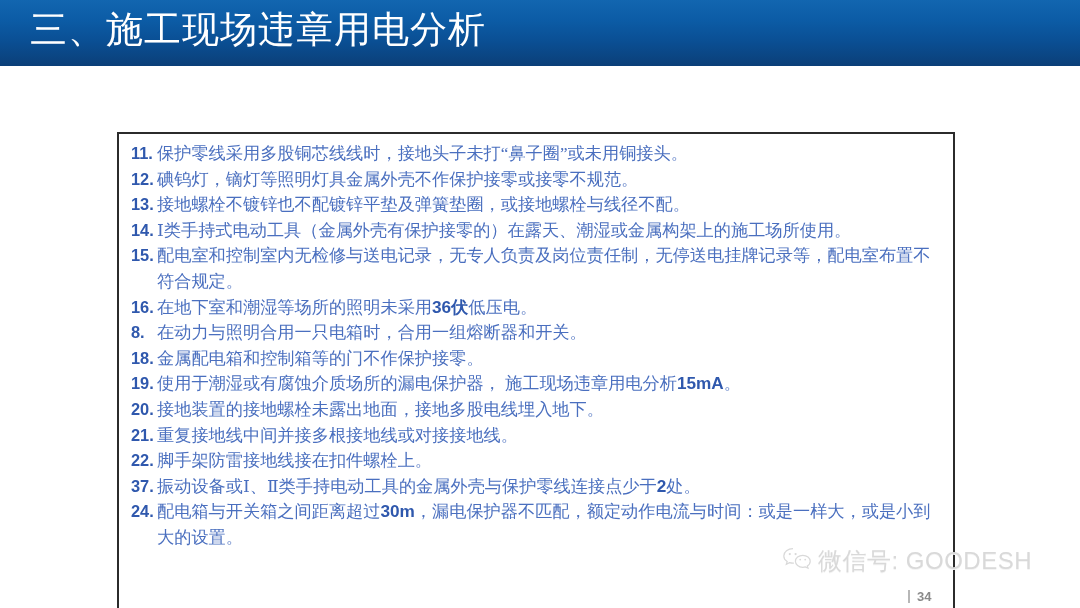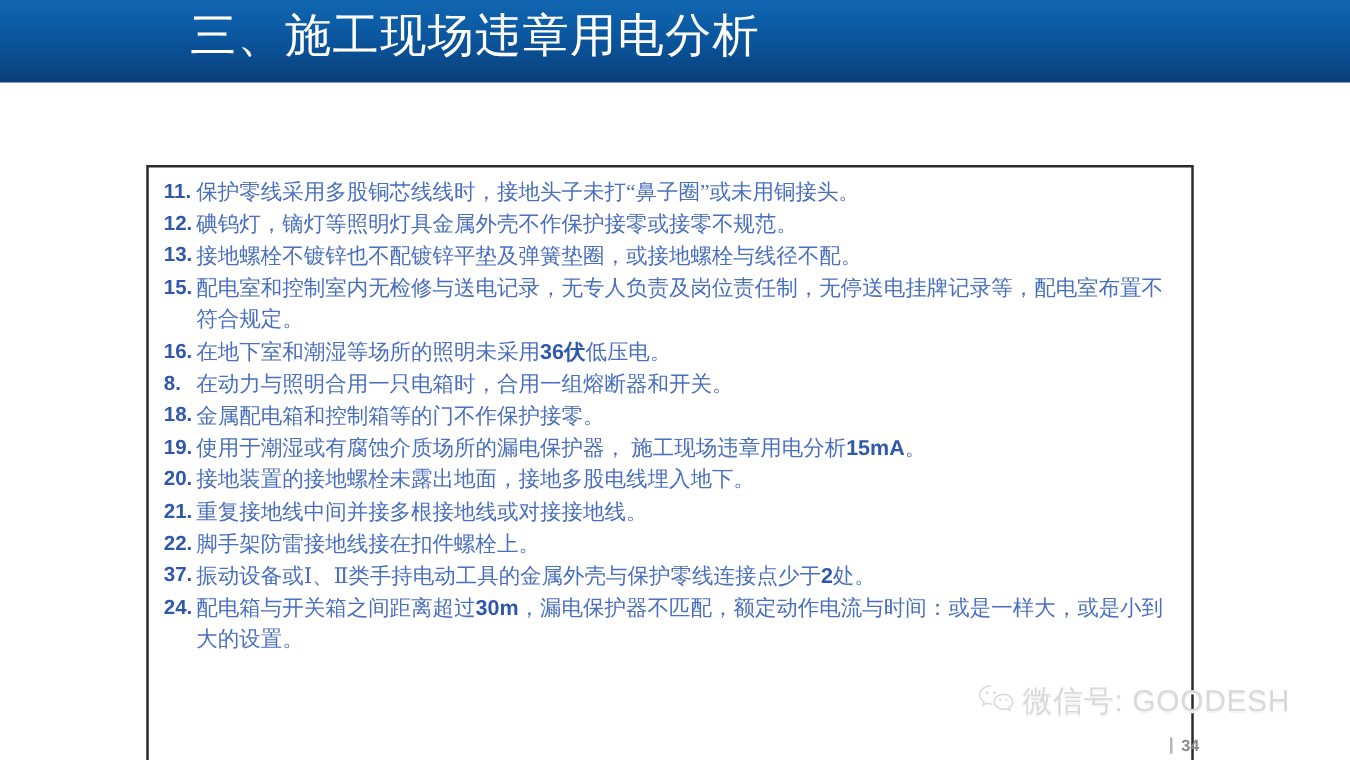--- a/index.html
+++ b/index.html
@@ -38,23 +38,22 @@
   }
   .title-text {
     position: absolute;
     left: 30px;
     top: 4px;
     width: 700px;
     color: #ffffff;
     font-size: 37px;
     line-height: 52px;
     letter-spacing: 1px;
-    font-family: Liberation Serif, serif;
+    font-family: Liberation Sans, sans-serif;
     white-space: normal;
-    text-align: center;
   }
 
   
   .title-overflow {
     position: absolute;
     left: 30px;
     top: 56px;
     width: 700px;
     color: #ffffff;
     font-size: 37px;
@@ -125,21 +124,21 @@
     letter-spacing: 0.5px;
     font-family: "Liberation Sans", sans-serif;
     text-shadow: 0 1px 0 #f4f4f4;
     z-index: 4;
     white-space: nowrap;
   }
   .watermark .wx-icon { display: block; }
 
   .page-num {
     position: absolute;
-    left: 936px;
+    left: 908px;
     top: 589px;
     display: flex;
     align-items: center;
     gap: 7px;
     z-index: 4;
   }
   .page-num .bar {
     display: block;
     width: 2px;
     height: 13px;
@@ -158,20 +157,21 @@
 <div class="title-banner">
   <div class="title-text">三、施工现场违章用电分析</div>
 </div>
 <div class="title-overflow">析</div>
 
 <div class="content-box">
   <div class="list" id="violation-list">
       <div class="item"><span class="num">11.</span><span class="body"><span>保护零线采用多股铜芯线线时，接地头子未打“鼻子圈”或未用铜接头。</span></span></div>
       <div class="item"><span class="num">12.</span><span class="body"><span>碘钨灯，镝灯等照明灯具金属外壳不作保护接零或接零不规范。</span></span></div>
       <div class="item"><span class="num">13.</span><span class="body"><span>接地螺栓不镀锌也不配镀锌平垫及弹簧垫圈，或接地螺栓与线径不配。</span></span></div>
+      <div class="item"><span class="num">14.</span><span class="body"><span>Ⅰ类手持式电动工具（金属外壳有保护接零的）在露天、潮湿或金属构架上的施工场所使用。</span></span></div>
       <div class="item"><span class="num">15.</span><span class="body"><span>配电室和控制室内无检修与送电记录，无专人负责及岗位责任制，无停送电挂牌记录等，配电室布置不符合规定。</span></span></div>
       <div class="item"><span class="num">16.</span><span class="body"><span>在地下室和潮湿等场所的照明未采用</span><span class="em">36伏</span><span>低压电。</span></span></div>
       <div class="item"><span class="num">8.</span><span class="body"><span>在动力与照明合用一只电箱时，合用一组熔断器和开关。</span></span></div>
       <div class="item"><span class="num">18.</span><span class="body"><span>金属配电箱和控制箱等的门不作保护接零。</span></span></div>
       <div class="item"><span class="num">19.</span><span class="body"><span>使用于潮湿或有腐蚀介质场所的漏电保护器， 施工现场违章用电分析</span><span class="em">15mA</span><span>。</span></span></div>
       <div class="item"><span class="num">20.</span><span class="body"><span>接地装置的接地螺栓未露出地面，接地多股电线埋入地下。</span></span></div>
       <div class="item"><span class="num">21.</span><span class="body"><span>重复接地线中间并接多根接地线或对接接地线。</span></span></div>
       <div class="item"><span class="num">22.</span><span class="body"><span>脚手架防雷接地线接在扣件螺栓上。</span></span></div>
       <div class="item"><span class="num">37.</span><span class="body"><span>振动设备或Ⅰ、Ⅱ类手持电动工具的金属外壳与保护零线连接点少于</span><span class="em">2</span><span>处。</span></span></div>
       <div class="item"><span class="num">24.</span><span class="body"><span>配电箱与开关箱之间距离超过</span><span class="em">30m</span><span>，漏电保护器不匹配，额定动作电流与时间：或是一样大，或是小到大的设置。</span></span></div>

